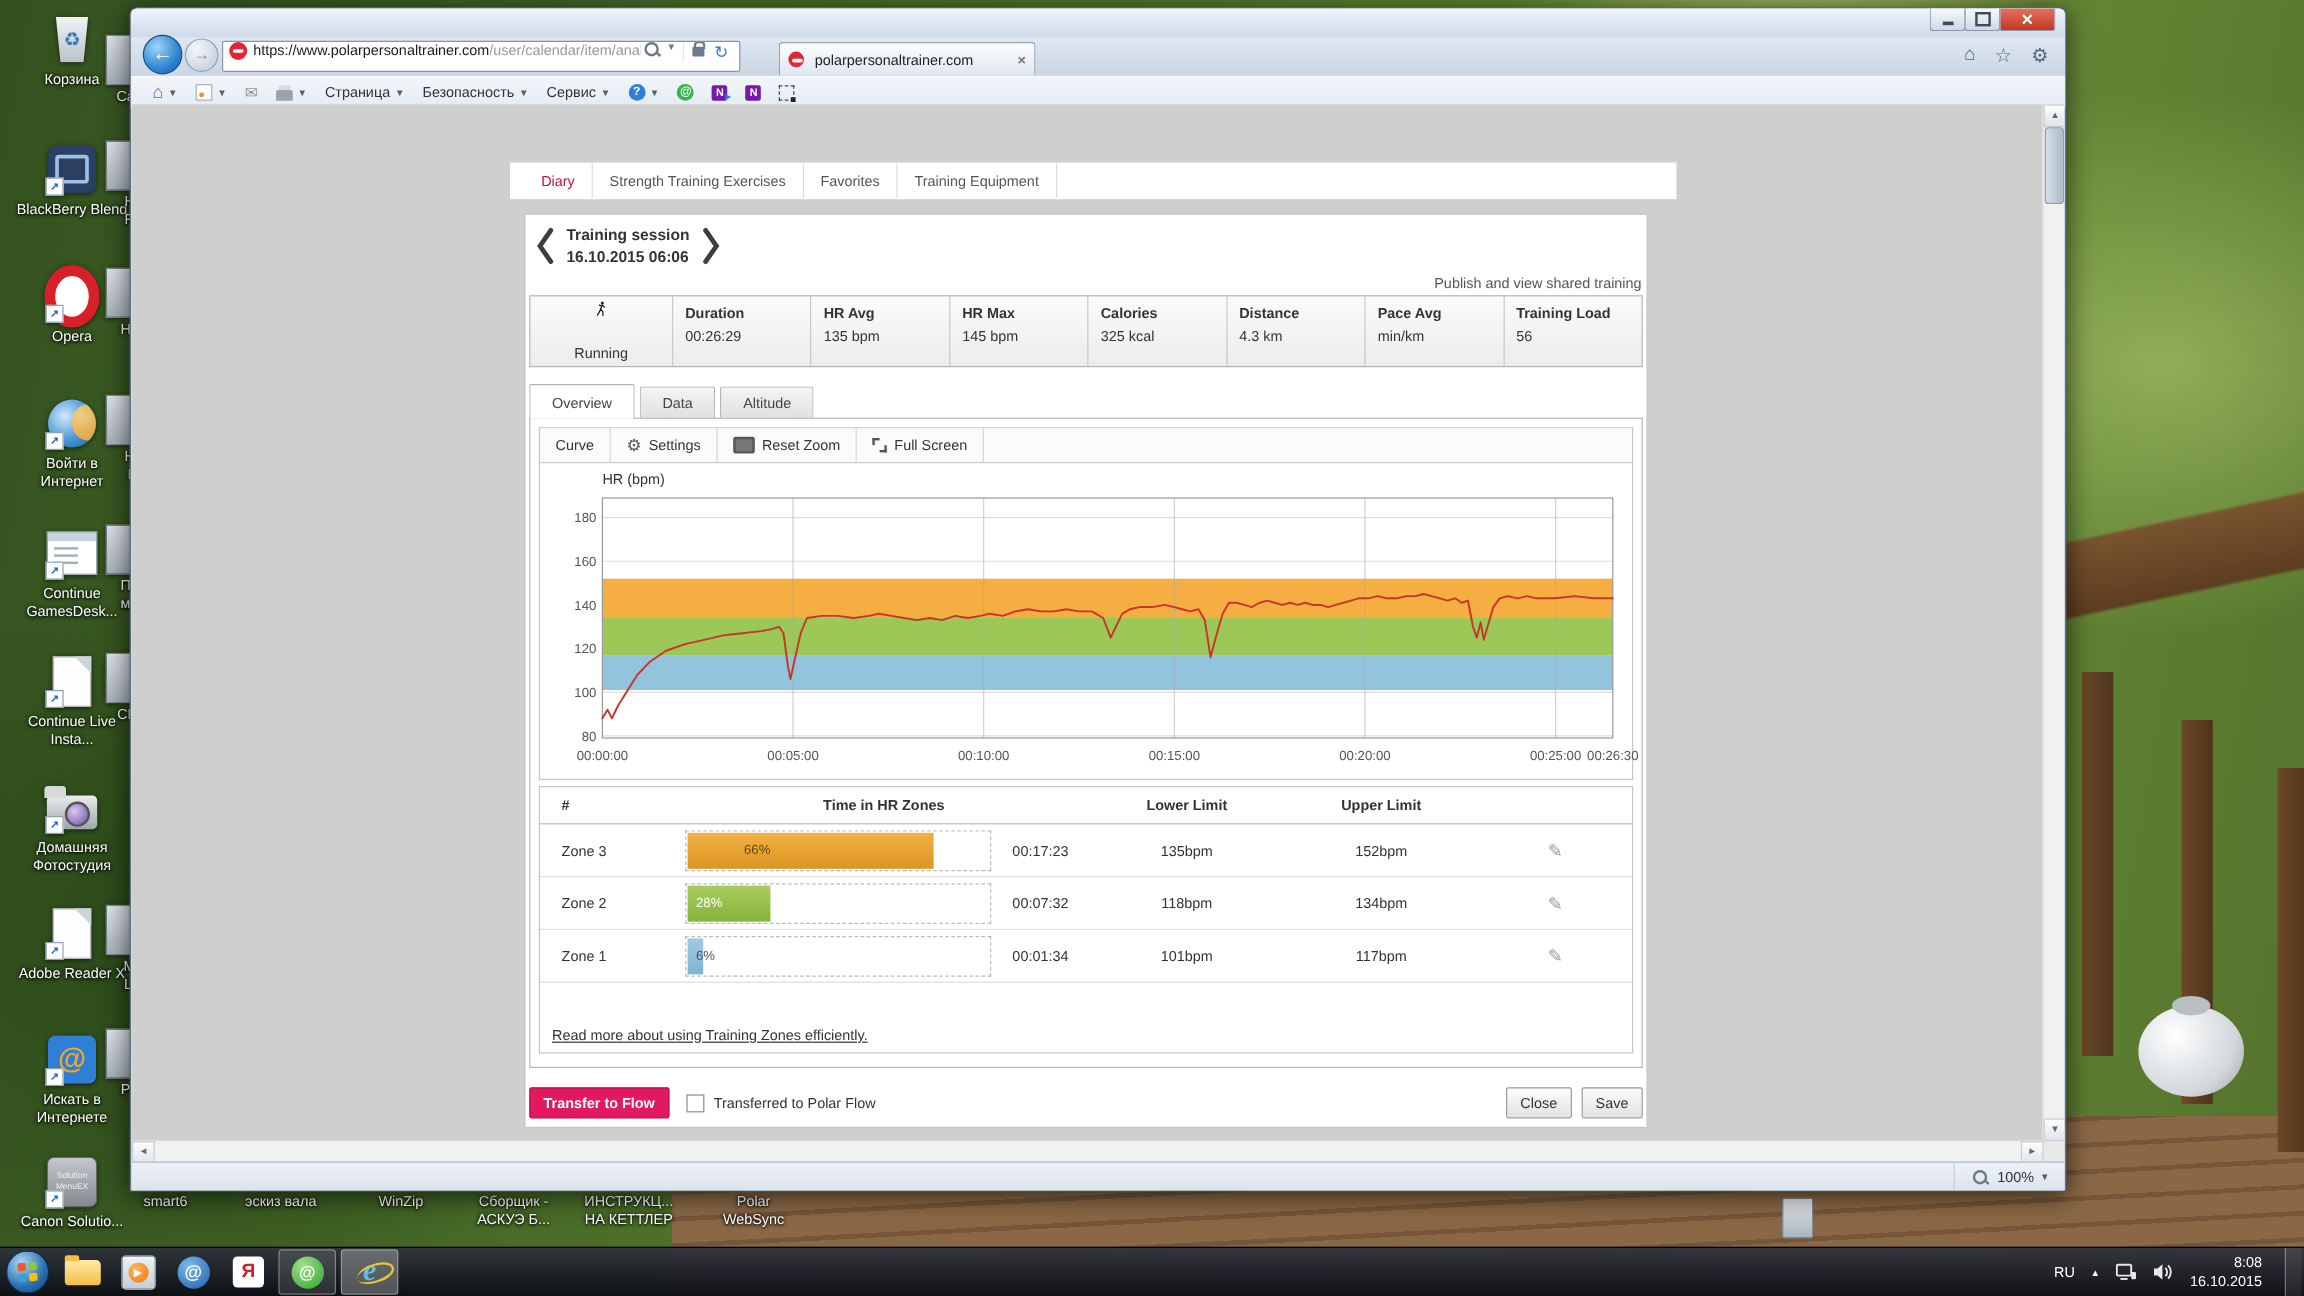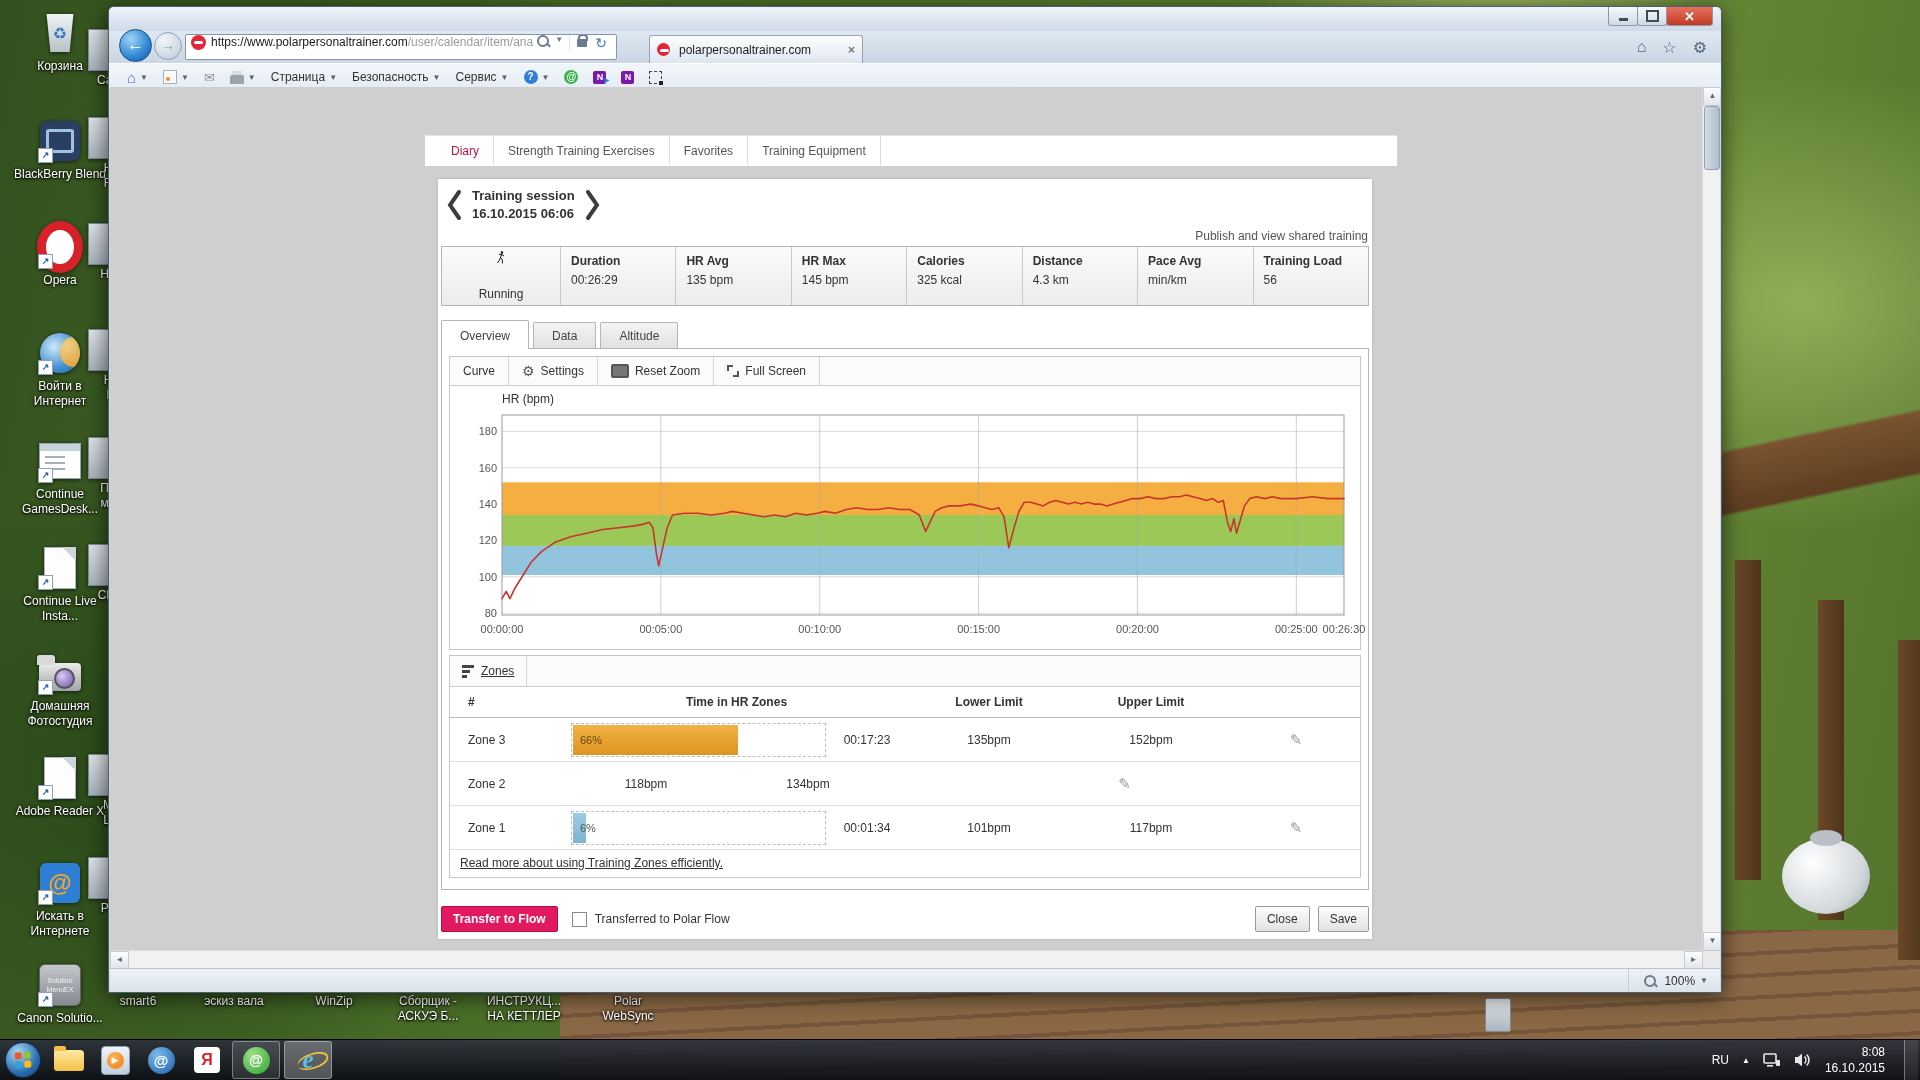--- a/index.html
+++ b/index.html
@@ -590,54 +590,52 @@
                   <text x="365.7358490566038" y="246" text-anchor="middle" font-size="11" fill="#555" font-family="Liberation Sans,sans-serif">00:10:00</text>
                   <text x="524.6037735849056" y="246" text-anchor="middle" font-size="11" fill="#555" font-family="Liberation Sans,sans-serif">00:15:00</text>
                   <text x="683.4716981132076" y="246" text-anchor="middle" font-size="11" fill="#555" font-family="Liberation Sans,sans-serif">00:20:00</text>
                   <text x="842.3396226415094" y="246" text-anchor="middle" font-size="11" fill="#555" font-family="Liberation Sans,sans-serif">00:25:00</text>
                   <text x="890" y="246" text-anchor="middle" font-size="11" fill="#555" font-family="Liberation Sans,sans-serif">00:26:30</text>
                   <path d="M48.0 211.6 L52.2 204.4 L55.9 211.6 L61.2 200.7 L69.2 188.0 L77.1 175.3 L87.7 164.4 L101.0 155.3 L116.8 149.8 L132.7 146.2 L148.6 142.5 L164.5 140.7 L180.4 138.9 L189.9 137.1 L195.2 135.3 L198.9 140.7 L202.6 168.0 L204.7 178.9 L207.9 164.4 L213.2 140.7 L218.5 128.0 L230.7 126.2 L243.9 126.2 L257.2 128.0 L270.4 126.2 L278.4 124.4 L288.9 126.2 L299.5 128.0 L310.1 129.8 L320.7 128.0 L331.3 129.8 L341.9 126.2 L352.5 128.0 L363.1 126.2 L371.0 124.4 L381.6 126.2 L392.2 122.5 L402.8 120.7 L413.4 122.5 L424.0 122.5 L434.6 120.7 L445.2 122.5 L455.8 122.5 L465.3 128.0 L471.6 144.4 L475.9 135.3 L481.2 124.4 L487.5 120.7 L495.5 118.9 L506.1 118.9 L516.7 117.1 L524.6 118.9 L531.0 120.7 L537.8 122.5 L544.7 120.7 L550.0 129.8 L554.8 160.7 L559.6 142.5 L564.9 124.4 L570.1 115.3 L576.5 115.3 L582.9 117.1 L589.2 118.9 L595.6 115.3 L601.9 113.5 L608.3 115.3 L614.6 117.1 L621.0 115.3 L627.3 117.1 L633.7 115.3 L640.0 117.1 L646.4 117.1 L652.8 118.9 L659.1 117.1 L665.5 115.3 L671.8 113.5 L678.2 111.6 L686.1 111.6 L694.1 109.8 L702.0 111.6 L709.9 111.6 L717.9 109.8 L725.8 109.8 L732.2 108.0 L739.1 109.8 L746.0 111.6 L752.3 113.5 L758.7 111.6 L764.0 115.3 L769.3 113.5 L773.5 135.3 L776.7 144.4 L779.9 131.6 L782.5 146.2 L786.2 133.5 L790.4 118.9 L795.7 111.6 L802.6 109.8 L810.6 111.6 L818.5 109.8 L826.5 111.6 L842.3 111.6 L858.2 109.8 L874.1 111.6 L890.0 111.6" fill="none" stroke="#c8352b" stroke-width="1.6" stroke-linejoin="round" stroke-linecap="round"></path>
                 </svg>
             </div>
 
             <div class="zonesbox">
-              <div class="zstrip">
-                <span class="zones-btn">
-                  <span class="zbars">
-                      <i style="width:12px;"></i>
-                      <i style="width:8px;"></i>
-                      <i style="width:5px;"></i>
-                    </span>
-                  <u>Zones</u>
-                </span>
-              </div>
               <div class="zhead">
                 <span class="zc-zone">#</span>
                 <span class="zc-bar" style="justify-content:center;">Time in HR Zones</span>
                 <span class="zc-low">Lower Limit</span>
                 <span class="zc-up">Upper Limit</span>
                 <span class="zc-edit"></span>
               </div>
               <div id="zone-rows">
                   <div class="zrow">
                     <span class="zc-zone">Zone 3</span>
                     <span class="zc-bar">
                       <span class="zbar-box">
-                        <span class="zbar-fill" style="width: calc(66% - 2px); background: linear-gradient(rgb(242, 178, 68), rgb(221, 148, 34));">
+                        <span class="zbar-fill" style="width: calc(66% - 2px); background: linear-gradient(rgb(242, 178, 68), rgb(221, 148, 34)); padding-left: 40px;">
                           <span style="color: rgb(95, 74, 16);">66%</span>
                         </span>
                       </span>
                       <span class="ztime">00:17:23</span>
                     </span>
                     <span class="zc-low">135bpm</span>
                     <span class="zc-up">152bpm</span>
                     <span class="zc-edit">✎</span>
                   </div>
                   <div class="zrow">
                     <span class="zc-zone">Zone 2</span>
+                    <span class="zc-bar">
+                      <span class="zbar-box">
+                        <span class="zbar-fill" style="width: calc(28% - 2px); background: linear-gradient(rgb(168, 206, 95), rgb(133, 178, 58));">
+                          <span style="color: rgb(255, 255, 255);">28%</span>
+                        </span>
+                      </span>
+                      <span class="ztime">00:07:32</span>
+                    </span>
                     <span class="zc-low">118bpm</span>
                     <span class="zc-up">134bpm</span>
                     <span class="zc-edit">✎</span>
                   </div>
                   <div class="zrow">
                     <span class="zc-zone">Zone 1</span>
                     <span class="zc-bar">
                       <span class="zbar-box">
                         <span class="zbar-fill" style="width: calc(6% - 2px); background: linear-gradient(rgb(158, 203, 227), rgb(127, 179, 210));">
                           <span style="color: rgb(85, 85, 85);">6%</span>

